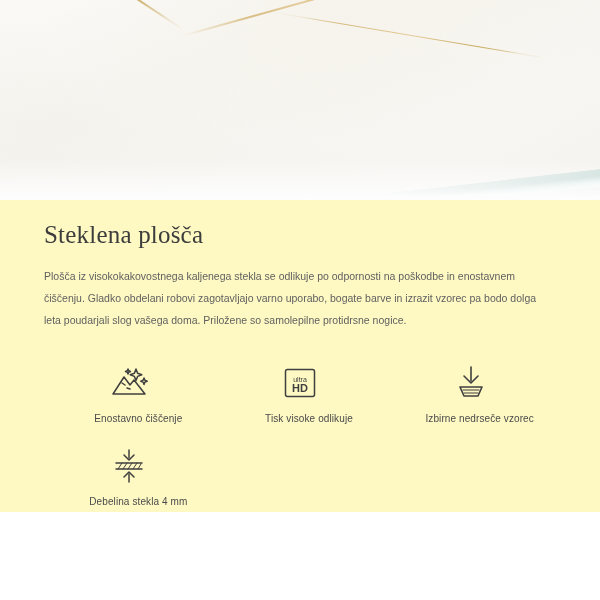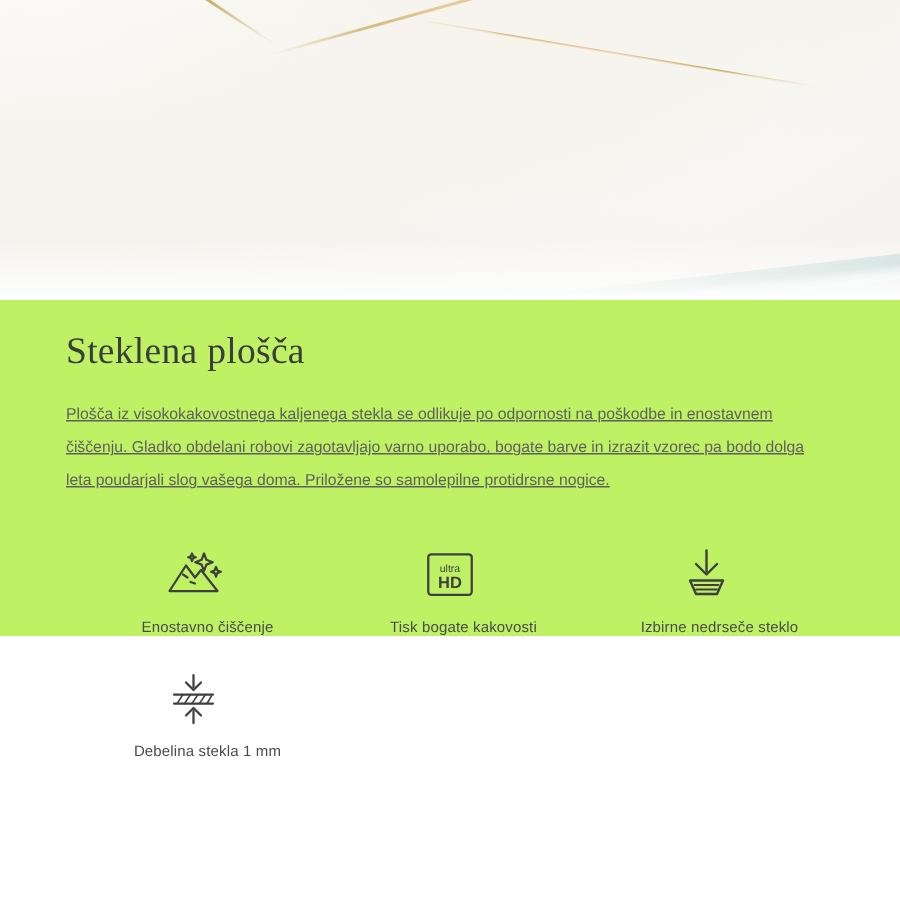--- a/index.html
+++ b/index.html
@@ -9,22 +9,22 @@
   body {
     width: 600px;
     height: 600px;
     background: #ffffff;
     font-family: "Liberation Sans", sans-serif;
     overflow: hidden;
   }
   .page {
     position: relative;
     width: 600px;
-    height: 424px;
-    background: #bef264;
+    height: 512px;
+    background: #fef9c3;
   }
 
   
   .hero {
     position: relative;
     width: 600px;
     height: 200px;
     overflow: hidden;
     background: #ffffff;
   }
@@ -121,21 +121,20 @@
     letter-spacing: 0.2px;
   }
   .headline .l2 { display: block; }
   .body-text {
     font-family: "Liberation Sans", sans-serif;
     font-size: 10.5px;
     line-height: 2.1;
     color: #5f5f5f;
     margin: 0;
     max-width: 500px;
-    text-decoration: underline;
   }
 
   
   .features {
     margin-top: 26px;
     display: grid;
     grid-template-columns: repeat(3, 1fr);
     row-gap: 16px;
   }
   .feature {
@@ -209,48 +208,48 @@
       </div>
 
       <div class="feature">
         <div class="feature-icon">
           <svg width="40" height="40" viewBox="0 0 40 40">
             <rect x="5.5" y="6.5" width="29" height="27" rx="2" fill="none" stroke="#3f3f3f" stroke-width="1.5"></rect>
             <text x="20" y="18.5" text-anchor="middle" font-family="Liberation Sans, sans-serif" font-size="7" fill="#3f3f3f">ultra</text>
             <text x="20" y="29" text-anchor="middle" font-family="Liberation Sans, sans-serif" font-size="11" font-weight="bold" fill="#3f3f3f">HD</text>
           </svg>
         </div>
-        <div class="feature-label">Tisk bogate kakovosti</div>
+        <div class="feature-label">Tisk visoke odlikuje</div>
       </div>
 
 
 
       <div class="feature">
         <div class="feature-icon">
           <svg width="40" height="40" viewBox="0 0 40 40" fill="none" stroke="#3f3f3f" stroke-width="1.6" stroke-linejoin="round" stroke-linecap="round">
             <path d="M20 4 V18"></path>
             <path d="M13 13 L20 20 L27 13"></path>
             <path d="M9 24 H31 L27 33 H13 Z"></path>
             <path d="M12 27 H28" stroke-width="1.2"></path>
             <path d="M13 30 H27" stroke-width="1.2"></path>
           </svg>
         </div>
-        <div class="feature-label">Izbirne nedrseče steklo</div>
+        <div class="feature-label">Izbirne nedrseče vzorec</div>
       </div>
 
       <div class="feature">
         <div class="feature-icon">
           <svg width="40" height="40" viewBox="0 0 40 40" fill="none" stroke="#3f3f3f" stroke-width="1.5" stroke-linecap="round" stroke-linejoin="round">
             <path d="M20 4 V12"></path>
             <path d="M15 9 L20 14 L25 9"></path>
             <path d="M20 36 V28"></path>
             <path d="M15 31 L20 26 L25 31"></path>
             <path d="M7 17 H33"></path>
             <path d="M7 23 H33"></path>
             <path d="M9 23 L13 17 M14 23 L18 17 M19 23 L23 17 M24 23 L28 17 M29 23 L32 18" stroke-width="1"></path>
           </svg>
         </div>
-        <div class="feature-label">Debelina stekla 1 mm</div>
+        <div class="feature-label">Debelina stekla 4 mm</div>
       </div>
 
     </div>
   </div>
 </div>
 
 </body></html>

